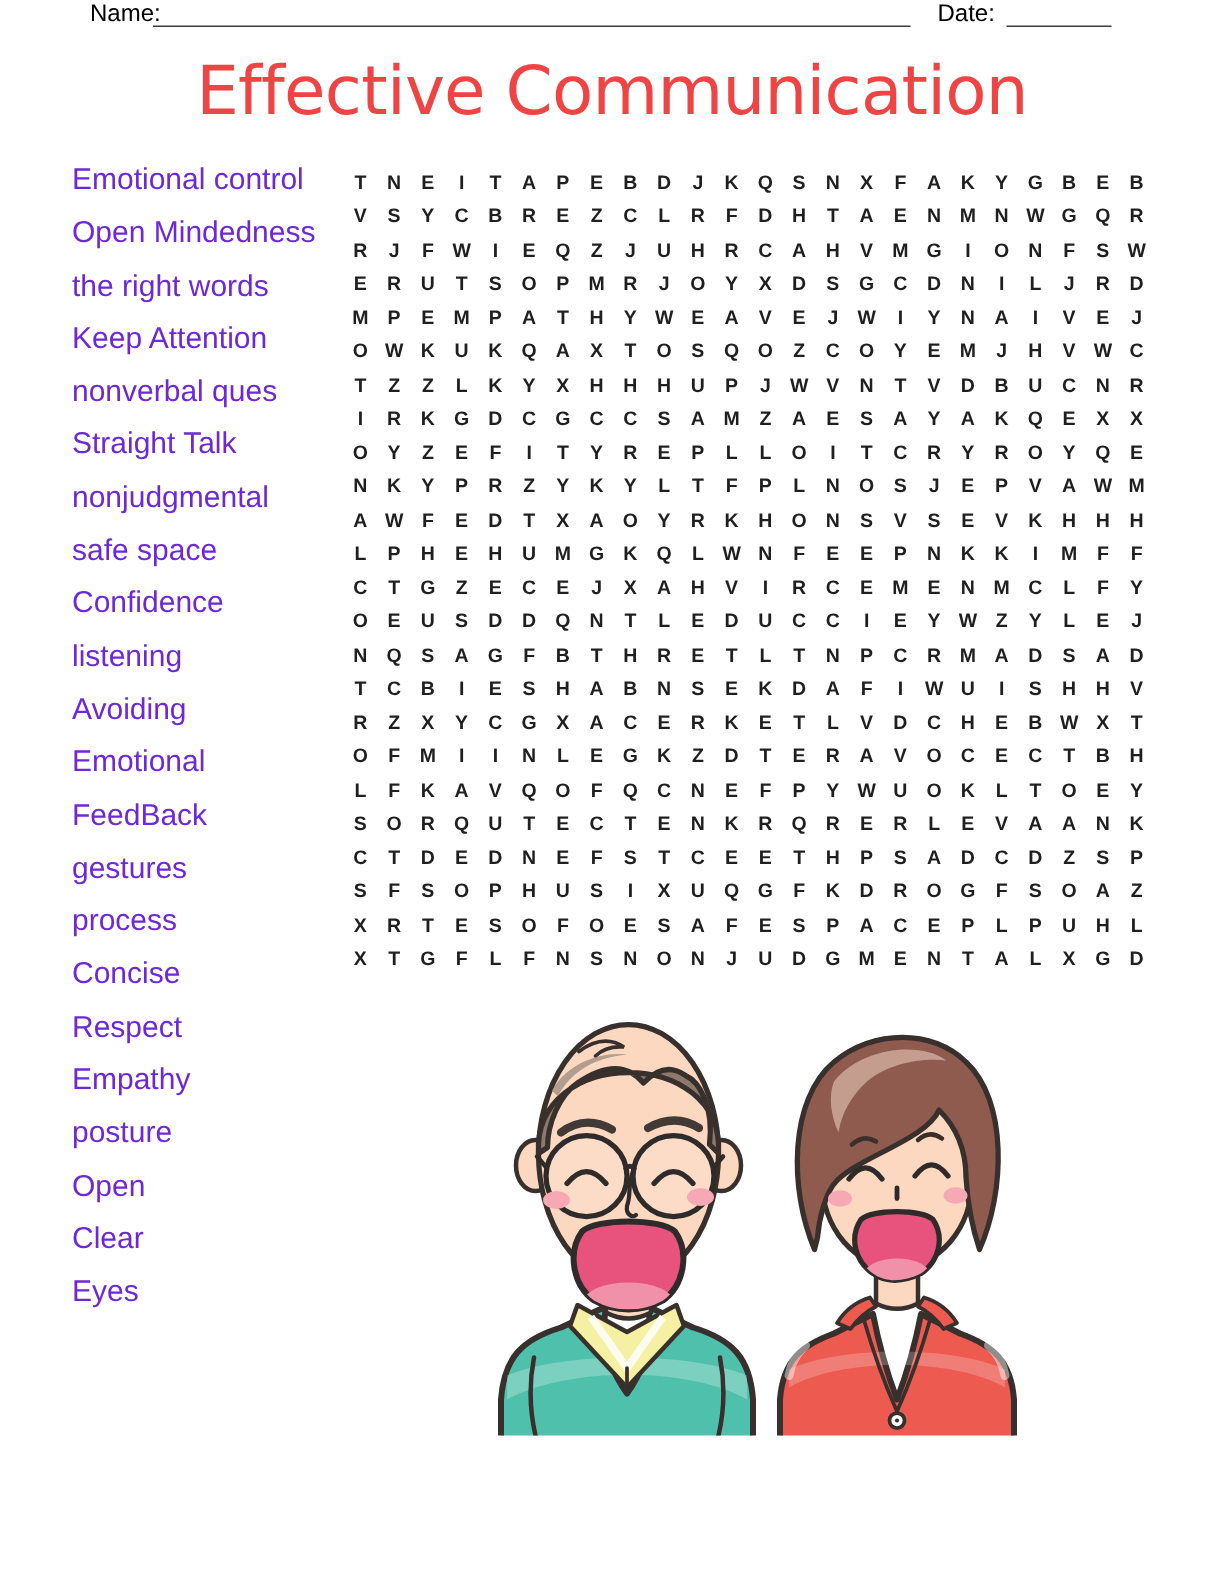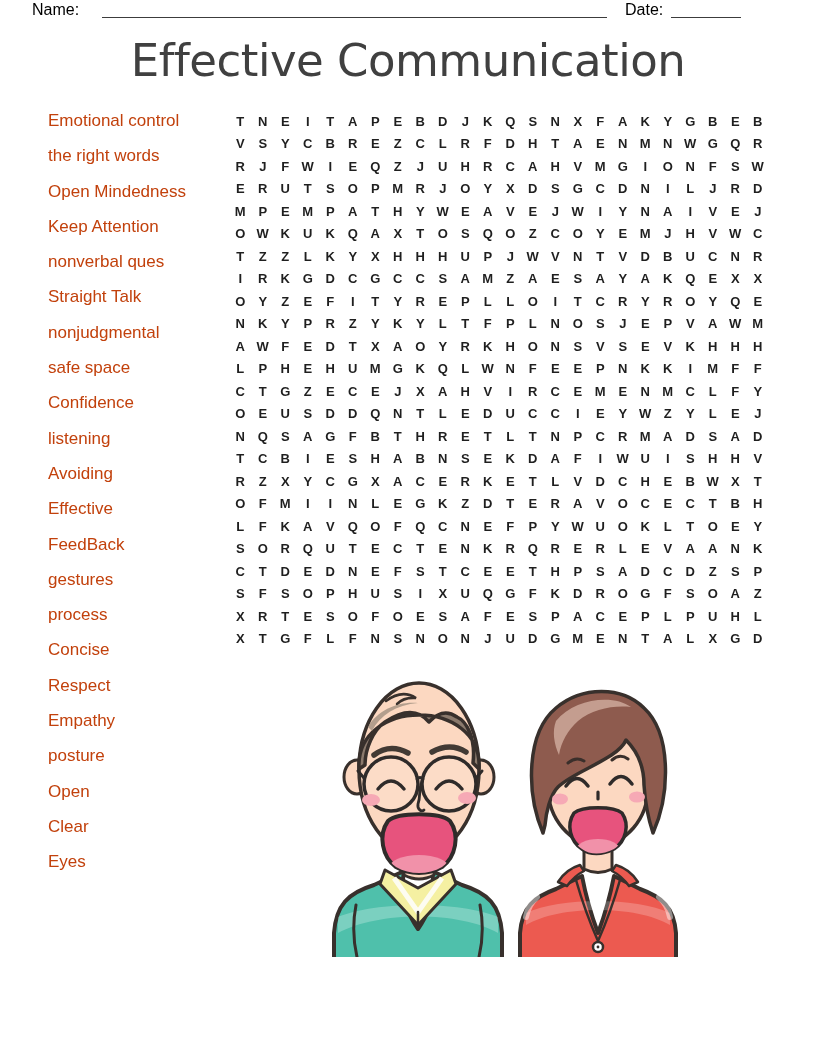--- a/index.html
+++ b/index.html
@@ -1,31 +1,31 @@
 <!DOCTYPE html>
 <html style="--grid-letter: #1f1f1f; --skin: #fcd8c1; --outline: #38302c; --man-hair: #8b7a6d; --man-hair-light: #a0907f; --woman-hair: #8e5b4e; --woman-hair-light: #c49d8f; --sweater: #4fc0ab; --collar: #f5f0a2; --cardigan: #ec5a50; --mouth: #e7537d; --tongue: #f191a9; --cheek: #f6a9b5;"><head>
 <meta charset="utf-8">
 <style>
   html,body{margin:0;padding:0;background:#fff;}
   .page{position:relative;width:816px;height:1056px;background:#fff;overflow:hidden;
         font-family:"Liberation Sans","DejaVu Sans",sans-serif;color:#111;}
   
   .hdr-label{position:absolute;top:1px;font-size:16px;color:#000;}
-  #name-label{left:32px;}
+  #name-label{left:60px;}
   #date-label{left:625px;}
   .write-line{position:absolute;top:0;height:17px;border-bottom:1.6px solid #3c3c3c;}
   #name-line{left:102px;width:505px;}
   #date-line{left:671px;width:70px;}
   
   .title{position:absolute;top:34px;left:0;width:816px;text-align:center;
          font-family:"DejaVu Sans","Liberation Sans",sans-serif;
-         font-size:45px;font-weight:500;letter-spacing:-0.5px;color:#404040;}
+         font-size:45px;font-weight:500;letter-spacing:-0.5px;color:#ef4444;}
   
   .word-list{position:absolute;left:48px;top:103px;width:180px;}
-  .word{height:35.3px;line-height:35.3px;font-size:17px;color:#c2410c;white-space:nowrap;}
+  .word{height:35.3px;line-height:35.3px;font-size:20px;color:#6d28d9;white-space:nowrap;}
   
   .grid{position:absolute;left:229px;top:110px;width:540px;height:540px;
         display:grid;grid-template-columns:repeat(24,1fr);grid-template-rows:repeat(24,1fr);}
   .cell{display:flex;align-items:center;justify-content:center;
         font-family:"Liberation Sans","DejaVu Sans",sans-serif;
         font-size:13px;font-weight:700;color:var(--grid-letter,#1f1f1f);}
   
   .illo{position:absolute;left:330px;top:665px;width:362px;height:292px;}
 </style>
 </head>
@@ -35,31 +35,31 @@
 
   <span class="hdr-label" id="name-label">Name:</span>
   <span class="write-line" id="name-line"></span>
   <span class="hdr-label" id="date-label">Date:</span>
   <span class="write-line" id="date-line"></span>
 
   <div class="title">Effective Communication</div>
 
   <div class="word-list">
       <div class="word">Emotional control</div>
+      <div class="word">Open Mindedness</div>
       <div class="word">the right words</div>
-      <div class="word">Open Mindedness</div>
       <div class="word">Keep Attention</div>
       <div class="word">nonverbal ques</div>
       <div class="word">Straight Talk</div>
       <div class="word">nonjudgmental</div>
       <div class="word">safe space</div>
       <div class="word">Confidence</div>
       <div class="word">listening</div>
       <div class="word">Avoiding</div>
-      <div class="word">Effective</div>
+      <div class="word">Emotional</div>
       <div class="word">FeedBack</div>
       <div class="word">gestures</div>
       <div class="word">process</div>
       <div class="word">Concise</div>
       <div class="word">Respect</div>
       <div class="word">Empathy</div>
       <div class="word">posture</div>
       <div class="word">Open</div>
       <div class="word">Clear</div>
       <div class="word">Eyes</div>

